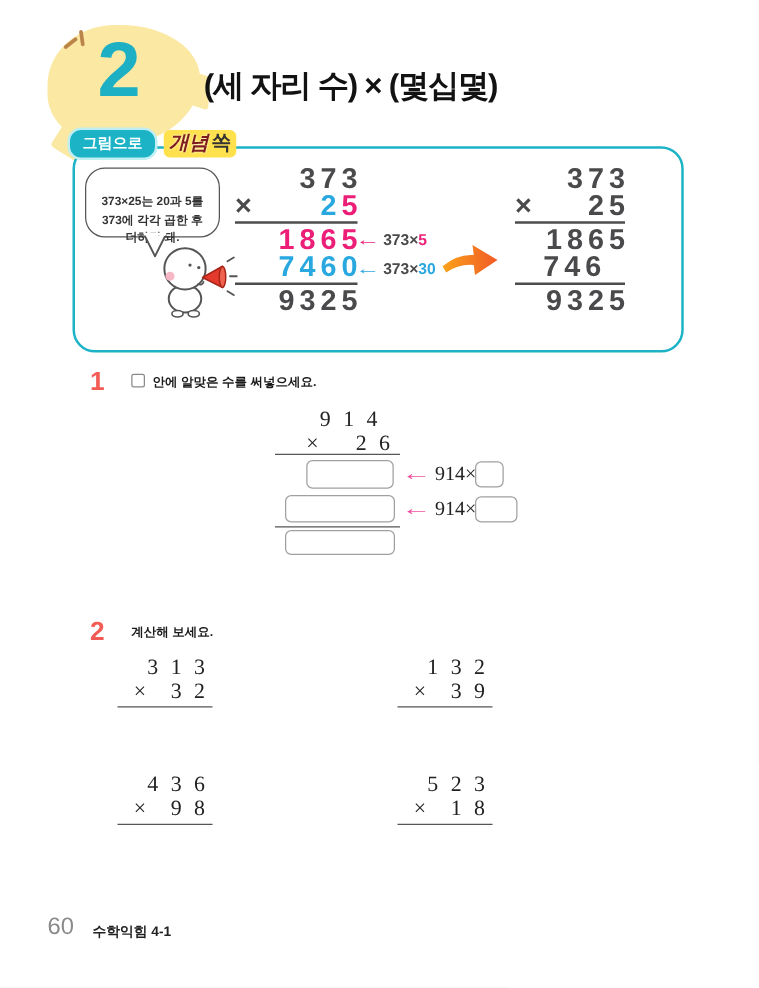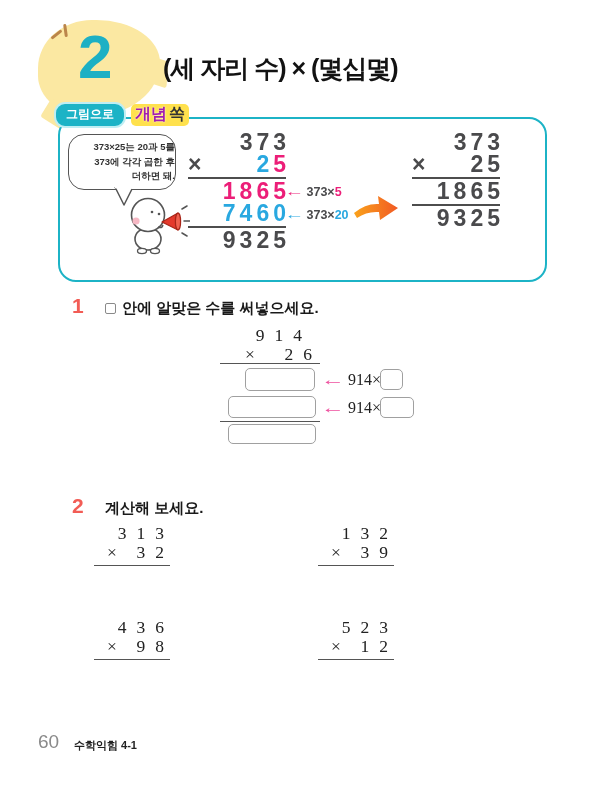--- a/index.html
+++ b/index.html
@@ -20,50 +20,50 @@
           color:#1db0c4; line-height:1; letter-spacing:-2px; }
   .page-title { position:absolute; left:163px; top:52px; font-size:25px; font-weight:800;
           color:#121212; letter-spacing:-1px; }
 
   
   .badge { position:absolute; left:54px; top:102px; display:flex; align-items:center; gap:5px; z-index:6; }
   .badge-pill { background:#1cb3c6; color:#fff; font-size:12px; font-weight:700; padding:2px 10px 3px;
           border-radius:11px; border:2px solid #bfeef3; white-space:nowrap; }
   .badge-hl { background:#ffe14d; border-radius:5px; padding:0 4px 1px; font-size:16px; font-weight:800;
           white-space:nowrap; }
-  .badge-w1 { color:#a21caf; text-shadow:0 0 2px #fff; }
+  .badge-w1 { color:#7f1d1d; text-shadow:0 0 2px #fff;font-style:italic; }
   .badge-w2 { color:#333; margin-left:2px; }
 
   
   .concept-box { position:absolute; left:58px; top:117px; width:489px; height:165px;
           border:2.5px solid #1cb3c6; border-radius:18px; background:#fff; }
   .speech { position:absolute; left:8px; top:15px; width:108px; height:56px; border:1.5px solid #555;
-          border-radius:16px; background:#fff; text-align:right; font-size:9.5px; font-weight:700;
-          color:#333; line-height:1.55; padding-top:5px; z-index:2; }
+          border-radius:16px; background:#fff; text-align:center; font-size:9.5px; font-weight:700;
+          color:#333; line-height:1.55; padding-top:20px; z-index:2; }
   .tail { position:absolute; left:52px; top:67px; z-index:3; }
 
   .mult { position:absolute; font-weight:800; color:#4a4a4c; }
   .mult .row { height:22px; line-height:22px; font-size:23px; text-align:right;
           letter-spacing:4px; margin-right:-4px; }
   .mult .oprow { display:flex; justify-content:space-between; letter-spacing:0; margin-right:0; }
   .mult .oprow .digits { letter-spacing:4px; margin-right:-4px; }
   .mult .bar { border-top:2.2px solid #4d4d4d; margin:2px 0 1px; }
   .mult-left { left:128px; top:12px; width:98px; }
   .mult-right { left:352px; top:12px; width:88px; }
   .pink { color:#ec1e78; } .blue { color:#29a8e0; }
   .shift1 { padding-right:19px; }
 
   .hint-label { position:absolute; font-size:12.5px; font-weight:800; color:#4a4a4c; white-space:nowrap; }
   .hint-label .arr { display:inline-block; transform:scaleX(1.6); margin-right:6px; font-weight:700; }
 
   .orange-arrow { position:absolute; left:292px; top:72px; }
 
   
   .prob-num { position:absolute; font-size:21px; font-weight:800; color:#f25c55; }
-  .prob-text { position:absolute; font-size:15px; font-weight:700; color:#1a1a1a; }
+  .prob-text { position:absolute; font-size:10px; font-weight:700; color:#1a1a1a; }
   .sq-glyph { display:inline-block; width:11px; height:11px; border:1.4px solid #8a8a8a;
           border-radius:2px; margin-right:6px; vertical-align:-1px; background:#fff; }
 
   .serif { font-family:"Liberation Serif", serif; color:#222; }
   .p1-top { position:absolute; left:245px; top:325px; width:67px; font-size:17.5px; text-align:right;
           letter-spacing:10px; margin-right:-10px; }
   .p1-op  { position:absolute; left:245px; top:344px; width:67px; font-size:17.5px; display:flex;
           justify-content:space-between; }
   .p1-op .digits { letter-spacing:10px; margin-right:-10px; }
   .rule { position:absolute; border-top:1.4px solid #555; }
@@ -135,41 +135,42 @@
       <div class="row pink">1865</div>
       <div class="row blue">7460</div>
       <div class="bar"></div>
       <div class="row">9325</div>
     </div>
 
     <div class="hint-label" style="left:228px; top:66px;">
       <span class="arr pink">←</span><span>373×</span><span class="pink">5</span>
     </div>
     <div class="hint-label" style="left:228px; top:89px;">
-      <span class="arr blue">←</span><span>373×</span><span class="blue">20</span>
+      <span class="arr blue">←</span><span>373×</span><span class="blue">30</span>
     </div>
 
     <svg class="orange-arrow" width="48" height="36" viewBox="0 0 48 36">
       <defs>
         <linearGradient id="og" x1="0" y1="0" x2="1" y2="0">
           <stop offset="0" stop-color="#faa21b"></stop>
             <stop offset="1" stop-color="#f15a24"></stop>
         </linearGradient>
       </defs>
       <path d="M2,22 Q14,12 27,13 L26,5 L46,17 L28,29 L27,21 Q15,20 5,27 Z" fill="url(#og)"></path>
     </svg>
 
     <div class="mult mult-right">
       <div class="row">373</div>
       <div class="row oprow">
         <span>×</span>
         <span class="digits">25</span>
       </div>
       <div class="bar"></div>
       <div class="row">1865</div>
+      <div class="row shift1">746</div>
       <div class="bar"></div>
       <div class="row">9325</div>
     </div>
   </div>
 
   <div class="prob-num" style="left:72px; top:294px;">1</div>
   <div class="prob-text" style="left:105px; top:299px;">
     <span class="sq-glyph"></span><span>안에 알맞은 수를 써넣으세요.</span>
   </div>
 
@@ -222,21 +223,21 @@
       <span>×</span>
       <span class="digits">98</span>
     </div>
     <div class="vbar"></div>
   </div>
 
   <div class="vm" style="left:318px; top:618px;">
     <div class="t">523</div>
     <div class="b">
       <span>×</span>
-      <span class="digits">12</span>
+      <span class="digits">18</span>
     </div>
     <div class="vbar"></div>
   </div>
 
   <div class="footer-num">60</div>
   <div class="footer-label">수학익힘 4-1</div>
 
 </div>
 
 </body></html>

